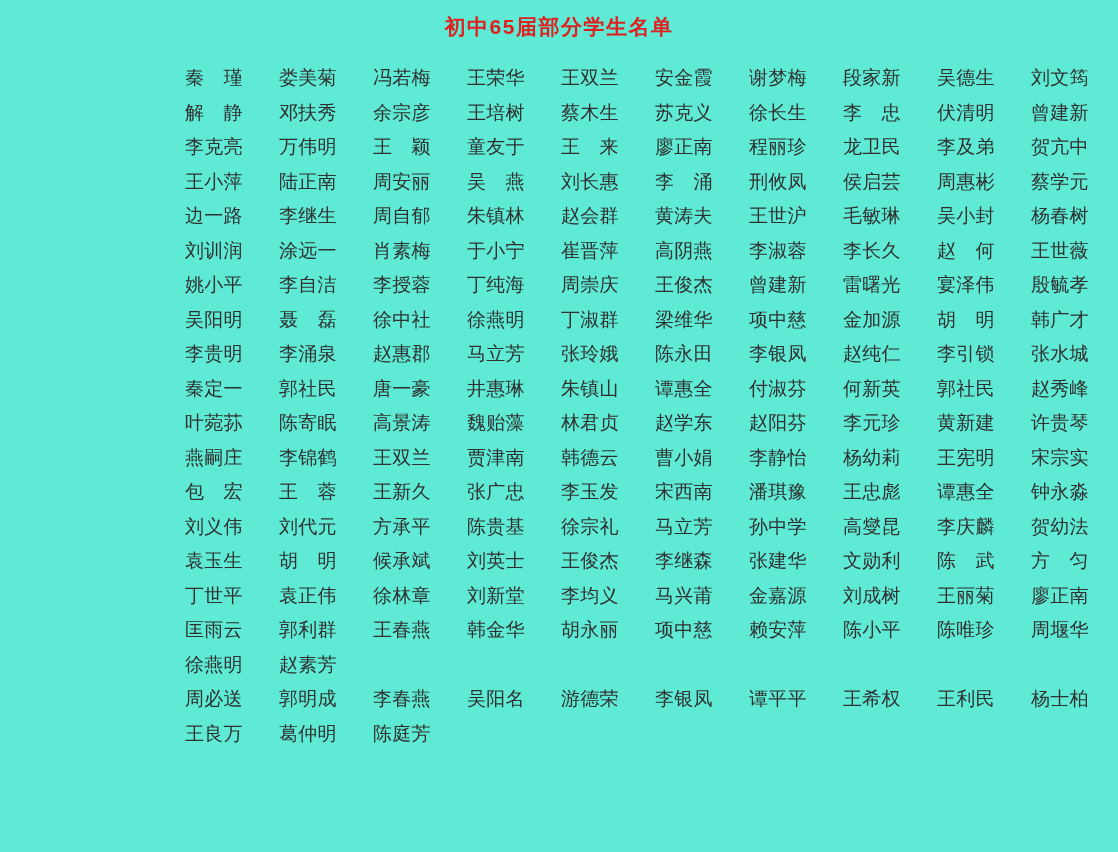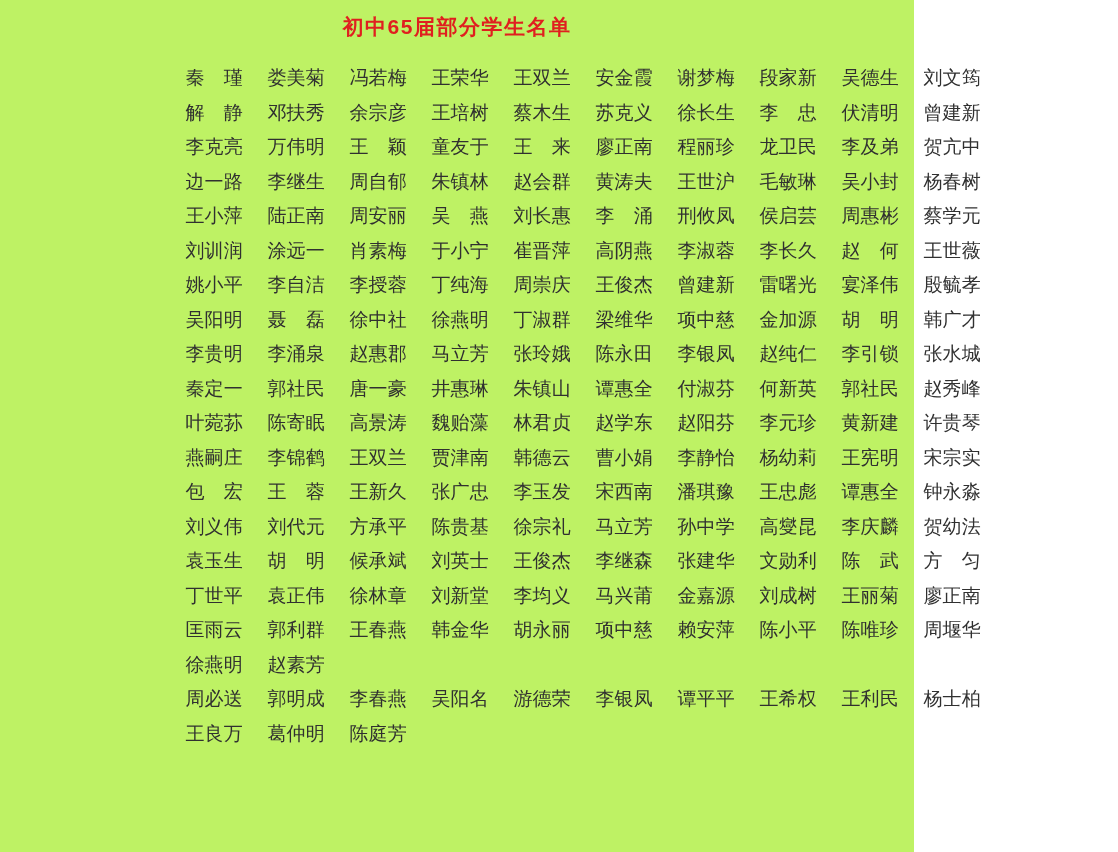--- a/index.html
+++ b/index.html
@@ -1,36 +1,35 @@
 <!DOCTYPE html>
 <html><head>
 <meta charset="utf-8">
 <style>
   html,body { margin:0; padding:0; background:#ffffff; }
   body {
     width:1118px; height:852px; overflow:hidden;
     font-family:"Liberation Serif", serif;
   }
-  .page { width:914px; height:852px; background:#bef264; }
+  .page { width:1118px; height:852px; background:#5eead4; }
   .title {
     margin:0; padding-top:13px;
     text-align:center;
     font-family:"Liberation Sans", sans-serif;
     font-weight:bold;
     font-size:21px;
     letter-spacing:1.5px;
   }
   .grid { margin:20px 0 0 185px; }
   .row {
     display:grid;
     grid-template-columns:repeat(10, 58px);
-    column-gap:24px;
+    column-gap:36px;
     height:34.5px;
     align-items:center;
-    text-align:right;
   }
   .cell {
     font-size:19px;
     color:#303030;
     white-space:nowrap;
     letter-spacing:0.2px;
   }
 </style>
 </head>
 <body>
@@ -68,44 +67,44 @@
         <span class="cell">王　颖</span>
         <span class="cell">童友于</span>
         <span class="cell">王　来</span>
         <span class="cell">廖正南</span>
         <span class="cell">程丽珍</span>
         <span class="cell">龙卫民</span>
         <span class="cell">李及弟</span>
         <span class="cell">贺亢中</span>
       </div>
       <div class="row">
+        <span class="cell">王小萍</span>
+        <span class="cell">陆正南</span>
+        <span class="cell">周安丽</span>
+        <span class="cell">吴　燕</span>
+        <span class="cell">刘长惠</span>
+        <span class="cell">李　涌</span>
+        <span class="cell">刑攸凤</span>
+        <span class="cell">侯启芸</span>
+        <span class="cell">周惠彬</span>
+        <span class="cell">蔡学元</span>
+      </div>
+      <div class="row">
         <span class="cell">边一路</span>
         <span class="cell">李继生</span>
         <span class="cell">周自郁</span>
         <span class="cell">朱镇林</span>
         <span class="cell">赵会群</span>
         <span class="cell">黄涛夫</span>
         <span class="cell">王世沪</span>
         <span class="cell">毛敏琳</span>
         <span class="cell">吴小封</span>
         <span class="cell">杨春树</span>
       </div>
       <div class="row">
-        <span class="cell">王小萍</span>
-        <span class="cell">陆正南</span>
-        <span class="cell">周安丽</span>
-        <span class="cell">吴　燕</span>
-        <span class="cell">刘长惠</span>
-        <span class="cell">李　涌</span>
-        <span class="cell">刑攸凤</span>
-        <span class="cell">侯启芸</span>
-        <span class="cell">周惠彬</span>
-        <span class="cell">蔡学元</span>
-      </div>
-      <div class="row">
         <span class="cell">刘训润</span>
         <span class="cell">涂远一</span>
         <span class="cell">肖素梅</span>
         <span class="cell">于小宁</span>
         <span class="cell">崔晋萍</span>
         <span class="cell">高阴燕</span>
         <span class="cell">李淑蓉</span>
         <span class="cell">李长久</span>
         <span class="cell">赵　何</span>
         <span class="cell">王世薇</span>

